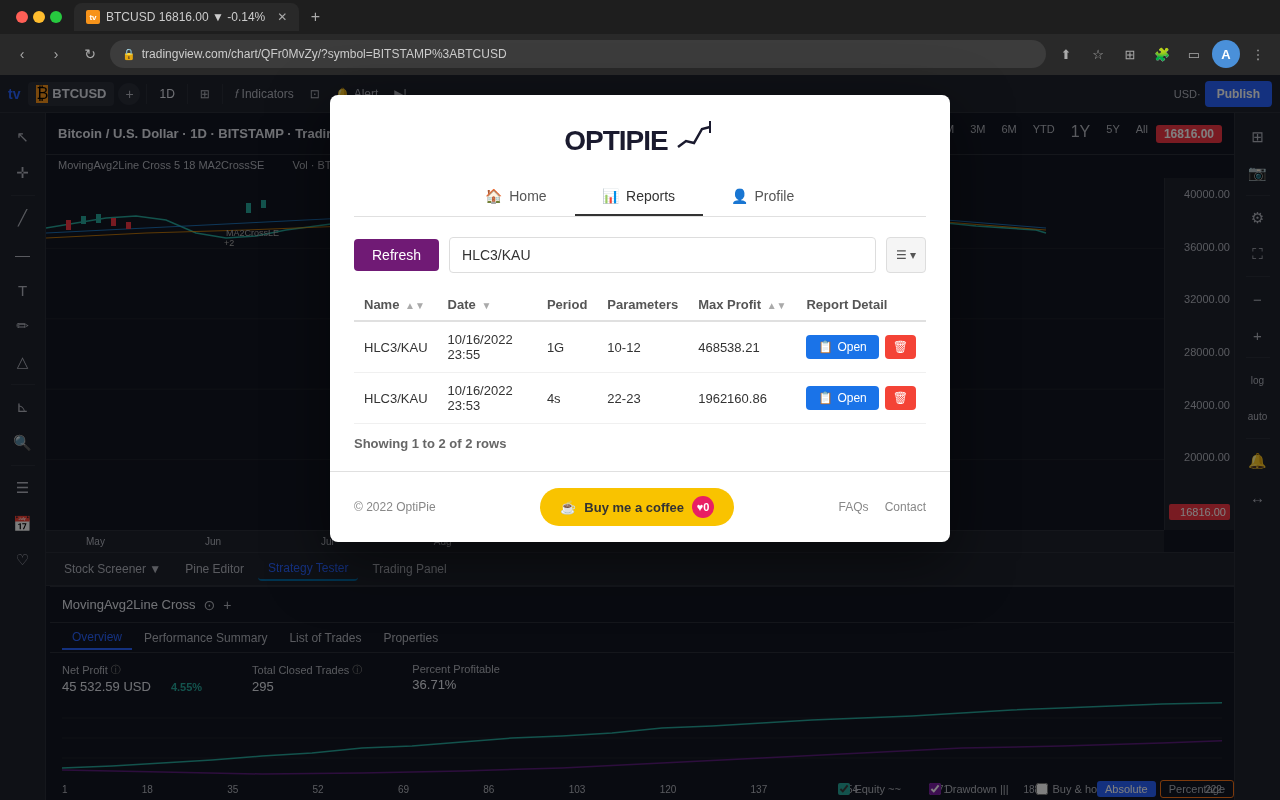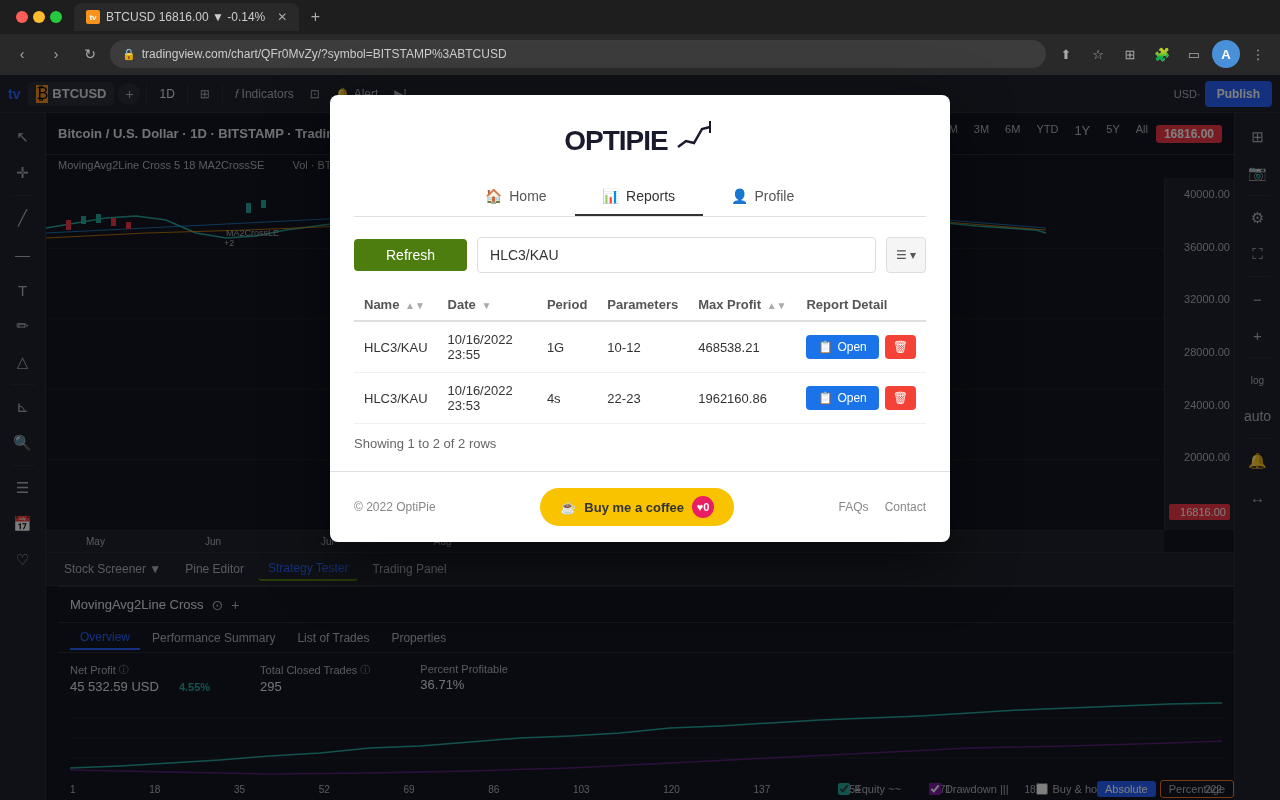--- a/index.html
+++ b/index.html
@@ -89,21 +89,21 @@
     .chart-price-tag {
       margin-left: auto; background: #f23645; color: white; font-size: 12px;
       padding: 2px 8px; border-radius: 3px; font-weight: 600;
     }
     .price-label { color: #b2b5be; font-size: 11px; text-align: right; }
     .time-label { color: #b2b5be; font-size: 10px; }
     .bottom-toolbar-btn {
       color: #b2b5be; font-size: 12px; padding: 4px 10px; border-radius: 4px;
       cursor: pointer; white-space: nowrap;
     }
-    .bottom-toolbar-btn.active { color: #2962ff; border-bottom: 2px solid #4d7c0f; }
+    .bottom-toolbar-btn.active { color: #2962ff; border-bottom: 2px solid #0369a1; }
     .strategy-tab { color: #b2b5be; font-size: 12px; padding: 4px 10px; cursor: pointer; }
     .strategy-tab.active { color: #2962ff; border-bottom: 2px solid #2962ff; }
     .stat-label { color: #b2b5be; font-size: 11px; display: flex; align-items: center; gap: 3px; }
     .stat-value { color: #e0e3eb; font-size: 13px; font-weight: 500; margin-top: 2px; }
     .stat-pct { color: #26a69a; font-size: 11px; margin-left: 16px; font-weight: bold; }
 
     
     .modal-overlay {
       position: absolute; top: 75px; left: 0; right: 0; bottom: 0;
       background: rgba(0,0,0,0.5); z-index: 50;
@@ -135,22 +135,22 @@
     }
     .modal-nav-item.active { color: #333; border-bottom: 2px solid #333; font-weight: 500; }
 
     .modal-body { padding: 20px 24px; }
 
     
     .search-row {
       display: flex; gap: 10px; margin-bottom: 16px; align-items: center;
     }
     .refresh-btn {
-      background: #4d7c0f; color: white; border: none; border-radius: 4px;
-      padding: 8px 32px; font-size: 14px; cursor: pointer; font-weight: 500;
+      background: #701a75; color: white; border: none; border-radius: 4px;
+      padding: 8px 18px; font-size: 14px; cursor: pointer; font-weight: 500;
       white-space: nowrap;
     }
     .search-input {
       flex: 1; height: 36px; border: 1px solid #ddd; border-radius: 4px;
       padding: 0 12px; font-size: 14px; color: #333;
     }
     .dropdown-btn {
       width: 40px; height: 36px; background: #f5f5f5; border: 1px solid #ddd;
       border-radius: 4px; display: flex; align-items: center; justify-content: center;
       cursor: pointer; color: #555; font-size: 12px; margin-left: auto;
@@ -171,21 +171,21 @@
       background: #1a73e8; color: white; border: none; border-radius: 4px;
       padding: 5px 12px; font-size: 12px; cursor: pointer;
       display: flex; align-items: center; gap: 4px;
     }
     .delete-btn {
       background: #f44336; color: white; border: none; border-radius: 4px;
       padding: 5px 8px; font-size: 12px; cursor: pointer; margin-left: 6px;
     }
     .action-cell { display: flex; align-items: center; }
 
-    .showing-text { color: #666; font-size: 13px; margin-top: 12px; }
+    .showing-text { color: #666; font-size: 13px; margin-top: 12px; font-weight: bold; }
 
     
     .modal-footer {
       padding: 16px 24px; border-top: 1px solid #e0e0e0;
       display: flex; align-items: center; justify-content: space-between;
     }
     .copyright { color: #888; font-size: 12px; }
     .buy-coffee-btn {
       background: #f9c300; color: #333; border: none; border-radius: 20px;
       padding: 8px 20px; font-size: 13px; font-weight: 600; cursor: pointer;
@@ -287,21 +287,21 @@
   <div class="sidebar-icon">⊞</div>
   <div class="sidebar-icon">📷</div>
   <div class="sidebar-sep"></div>
   <div class="sidebar-icon">⚙</div>
   <div class="sidebar-icon">⛶</div>
   <div class="sidebar-sep"></div>
   <div class="sidebar-icon">−</div>
   <div class="sidebar-icon">+</div>
   <div class="sidebar-sep"></div>
   <div class="sidebar-icon" style="font-size:10px;">log</div>
-  <div class="sidebar-icon" style="font-size:14px;">auto</div>
+  <div class="sidebar-icon" style="font-size:10px;">auto</div>
   <div class="sidebar-sep"></div>
   <div class="sidebar-icon">🔔</div>
   <div class="sidebar-icon">↔</div>
 </div>
 
 <div class="chart-area">
 
   <div class="chart-header">
     <span class="chart-symbol">Bitcoin / U.S. Dollar · 1D · BITSTAMP · TradingView</span>
     <div class="chart-dot"></div>
@@ -315,21 +315,21 @@
     <span style="color:#b2b5be; font-size:11px;">Vol · BTC 713</span>
   </div>
 
   <div style="position:absolute; top:8px; right:80px; display:flex; gap:4px; z-index:2;">
     <span style="color:#b2b5be; font-size:11px; padding:2px 6px; cursor:pointer;">1D</span>
     <span style="color:#b2b5be; font-size:11px; padding:2px 6px; cursor:pointer;">5D</span>
     <span style="color:#b2b5be; font-size:11px; padding:2px 6px; cursor:pointer;">1M</span>
     <span style="color:#b2b5be; font-size:11px; padding:2px 6px; cursor:pointer;">3M</span>
     <span style="color:#b2b5be; font-size:11px; padding:2px 6px; cursor:pointer;">6M</span>
     <span style="color:#b2b5be; font-size:11px; padding:2px 6px; cursor:pointer;">YTD</span>
-    <span style="color:#b2b5be; font-size:13px; padding:2px 6px; cursor:pointer;">1Y</span>
+    <span style="color:#b2b5be; font-size:16px; padding:2px 6px; cursor:pointer;">1Y</span>
     <span style="color:#b2b5be; font-size:11px; padding:2px 6px; cursor:pointer;">5Y</span>
     <span style="color:#b2b5be; font-size:11px; padding:2px 6px; cursor:pointer;">All</span>
   </div>
 
   <div style="position:absolute; top:65px; left:0; right:70px; bottom:270px; overflow:hidden;">
     <svg width="100%" height="100%">
 
       <line x1="0" y1="20%" x2="100%" y2="20%" stroke="#2a2e39" stroke-width="0.5"></line>
       <line x1="0" y1="40%" x2="100%" y2="40%" stroke="#2a2e39" stroke-width="0.5"></line>
       <line x1="0" y1="60%" x2="100%" y2="60%" stroke="#2a2e39" stroke-width="0.5"></line>
@@ -380,21 +380,21 @@
     <span class="time-label">Aug</span>
   </div>
 
   <div style="position:absolute; bottom:214px; left:0; right:0; height:34px; background:#1e222d; border-top:1px solid #2a2e39; border-bottom:1px solid #2a2e39; display:flex; align-items:center; padding:0 8px; gap:4px; z-index:3;">
     <div class="bottom-toolbar-btn">Stock Screener ▼</div>
     <div class="bottom-toolbar-btn">Pine Editor</div>
     <div class="bottom-toolbar-btn active">Strategy Tester</div>
     <div class="bottom-toolbar-btn">Trading Panel</div>
   </div>
 
-  <div style="position:absolute; bottom:0; left:12px; right:0; height:214px; background:#131722; z-index:3; border-top:1px solid #2a2e39;">
+  <div style="position:absolute; bottom:0; left:4px; right:0; height:214px; background:#131722; z-index:3; border-top:1px solid #2a2e39;">
     <div style="height:36px; display:flex; align-items:center; padding:0 12px; gap:8px; border-bottom:1px solid #2a2e39;">
       <span style="color:#e0e3eb; font-size:13px; font-weight:500;">MovingAvg2Line Cross</span>
       <span style="color:#b2b5be; font-size:14px; cursor:pointer;">⊙</span>
       <span style="color:#b2b5be; font-size:14px; cursor:pointer;">+</span>
     </div>
     <div style="height:30px; display:flex; align-items:center; padding:0 12px; gap:2px; border-bottom:1px solid #2a2e39;">
       <span class="strategy-tab active">Overview</span>
       <span class="strategy-tab">Performance Summary</span>
       <span class="strategy-tab">List of Trades</span>
       <span class="strategy-tab">Properties</span>

